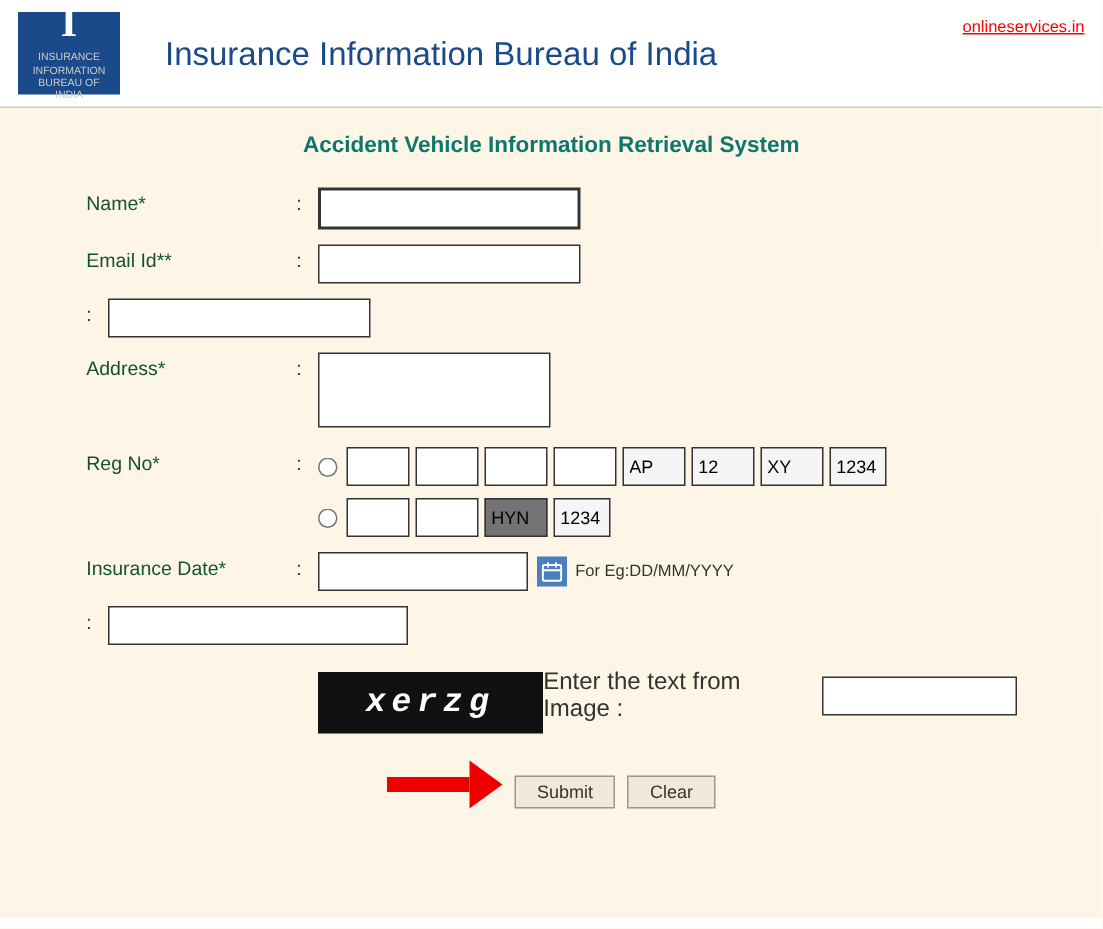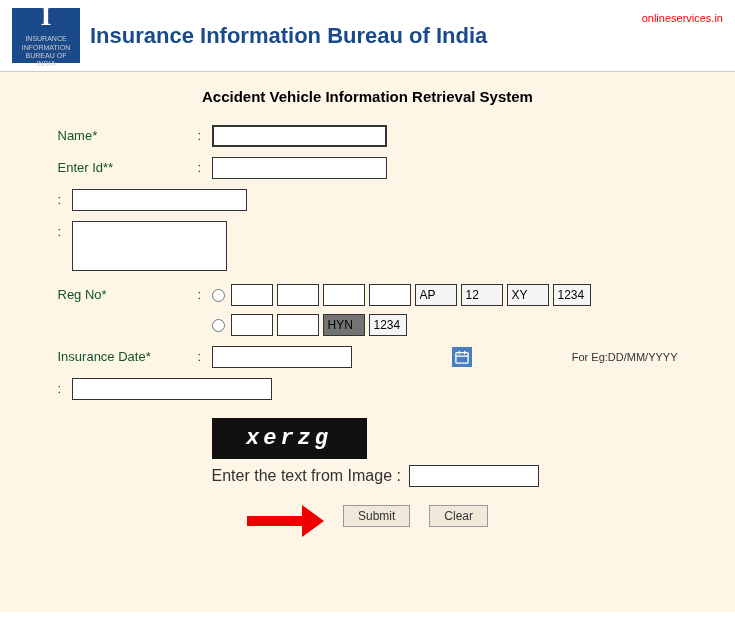--- a/index.html
+++ b/index.html
@@ -14,44 +14,45 @@
     
     .header {
       display: flex;
       align-items: center;
       padding: 8px 12px;
       background: #fff;
       border-bottom: 1px solid #ccc;
     }
     .header-title {
       font-size: 22px;
-      font-weight: bold;
+      font-weight: normal;
       color: #1a4a8a;
-      margin-left: 0;
+      margin-left: 20px;
     }
     .watermark {
       margin-left: auto;
       color: red;
       font-size: 11px;
       align-self: flex-start;
       padding-top: 4px;
+      text-decoration: underline;
     }
 
     
     .main {
       background: #fdf5e6;
       margin: 0;
       padding: 16px 0 20px 0;
       min-height: 540px;
     }
     .form-title {
       text-align: center;
       font-size: 15px;
       font-weight: bold;
-      color: #000000;
+      color: #0f766e;
       margin-bottom: 20px;
     }
     .form-container {
       width: 620px;
       margin: 0 auto;
     }
     .form-row {
       display: flex;
       align-items: flex-start;
       margin-bottom: 10px;
@@ -67,21 +68,21 @@
       width: 14px;
       color: #333;
       padding-top: 3px;
       flex-shrink: 0;
     }
     .form-field {
       flex: 1;
     }
     input[type="text"] {
       border: 1px solid #333;
-      padding: 2px 4px;
+      padding: 12px 4px;
       font-size: 12px;
       height: 22px;
       background: #fff;
     }
     .input-main {
       width: 175px;
     }
     .input-medium {
       width: 175px;
     }
@@ -119,21 +120,20 @@
       font-size: 11px;
       color: #333;
       margin-left: 4px;
     }
 
     
     .date-row {
       display: flex;
       align-items: center;
       gap: 6px;
-      justify-content: space-between;
     }
     .calendar-icon {
       width: 20px;
       height: 20px;
       background: #4a7fbf;
       display: inline-flex;
       align-items: center;
       justify-content: center;
       cursor: pointer;
       flex-shrink: 0;
@@ -170,24 +170,24 @@
       margin-top: 6px;
     }
     .captcha-label {
       font-size: 16px;
       color: #333;
     }
 
     
     .buttons-row {
       display: flex;
-      align-items: flex-start;
+      align-items: flex-end;
       justify-content: center;
       margin-top: 18px;
-      gap: 19px;
+      gap: 8px;
       position: relative;
     }
     .arrow-shape {
       display: flex;
       align-items: center;
     }
     .arrow-body {
       width: 55px;
       height: 10px;
       background: #e00;
@@ -275,35 +275,36 @@
 
     <div class="form-row">
       <div class="form-label">Name*</div>
       <div class="form-colon">:</div>
       <div class="form-field">
         <input type="text" class="input-main" style="border: 2px solid rgb(51, 51, 51);">
       </div>
     </div>
 
     <div class="form-row">
-      <div class="form-label">Enter Id**</div>
+      <div class="form-label">Email Id**</div>
       <div class="form-colon">:</div>
       <div class="form-field">
         <input type="text" class="input-medium" style="">
       </div>
     </div>
 
     <div class="form-row">
       <div class="form-colon">:</div>
       <div class="form-field">
         <input type="text" class="input-medium" style="">
       </div>
     </div>
 
     <div class="form-row">
+      <div class="form-label">Address*</div>
       <div class="form-colon">:</div>
       <div class="form-field">
         <textarea style=""></textarea>
       </div>
     </div>
 
     <div class="form-row" style="align-items:flex-start;">
       <div class="form-label">Reg No*</div>
       <div class="form-colon">:</div>
       <div class="form-field">
@@ -351,21 +352,21 @@
       </div>
     </div>
 
     <div class="form-row">
       <div class="form-colon">:</div>
       <div class="form-field">
         <input type="text" style="width: 200px;">
       </div>
     </div>
 
-    <div class="form-row" style="margin-left:154px; flex-direction:column; align-items:flex-start;">
+    <div class="form-row" style="margin-left:154px; flex-direction:row; align-items:flex-start;">
       <div class="captcha-box">xerzg</div>
       <div class="captcha-row">
         <span class="captcha-label">Enter the text from Image :</span>
         <input type="text" style="width: 130px;">
       </div>
     </div>
 
     <div class="buttons-row">
       <div class="arrow-shape">
         <div class="arrow-body"></div>

